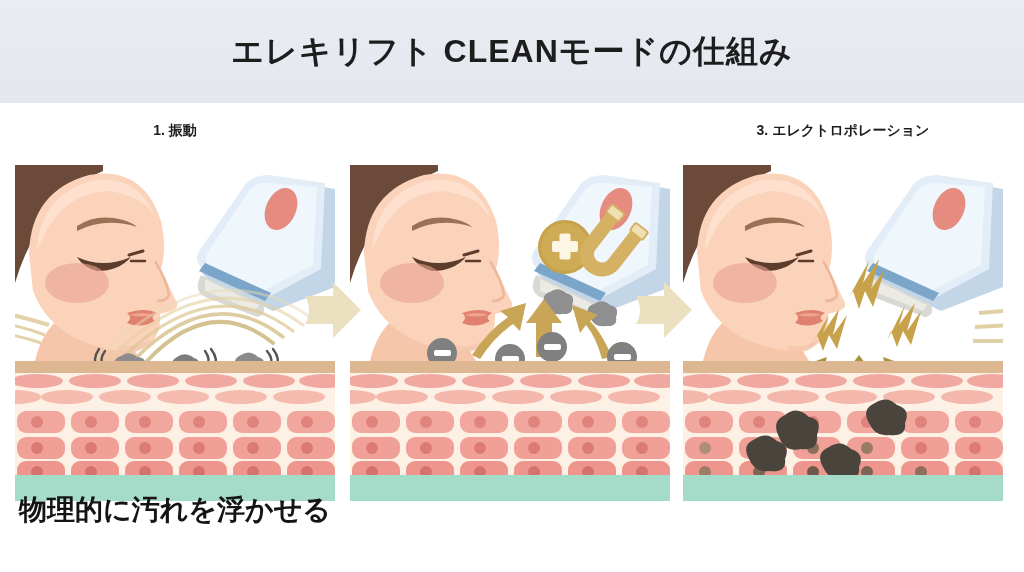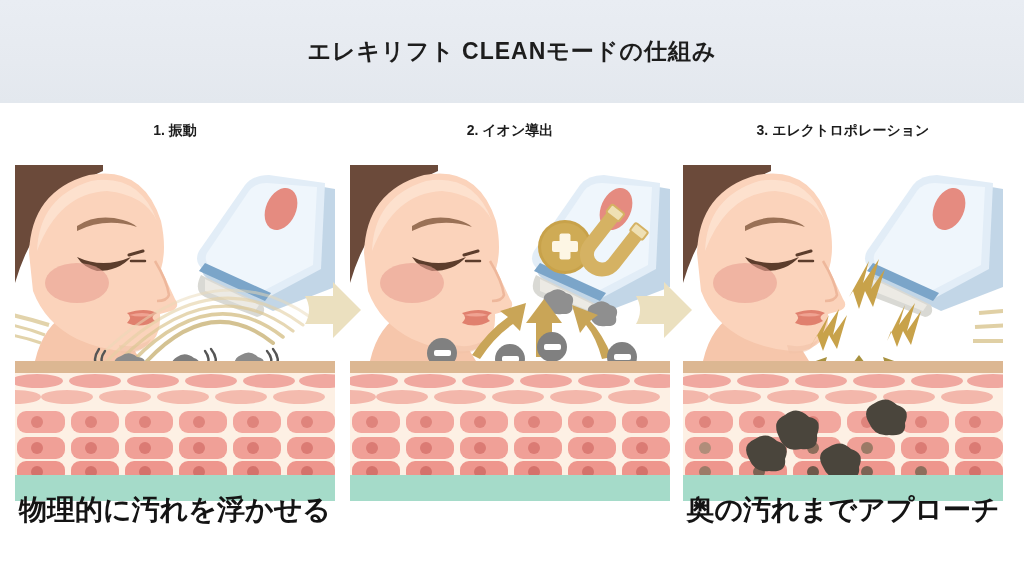--- a/index.html
+++ b/index.html
@@ -13,21 +13,21 @@
   #page { position: relative; width: 1024px; height: 572px; background: #fff; }
 
   
   .header-band {
     position: absolute; left: 0; top: 0; width: 1024px; height: 103px;
     background: linear-gradient(180deg, #e9edf3 0%, #e6eaf0 60%, #e3e8ee 100%);
   }
   .page-title {
     position: absolute; left: 0; top: 28px; width: 1024px;
     text-align: center;
-    font-size: 23px; font-weight: bold; color: #1d1d1d;
+    font-size: 32px; font-weight: bold; color: #1d1d1d;
     letter-spacing: 1px;
     line-height: 46px;
     white-space: nowrap;
   }
 
   
   .steps { position: absolute; left: 0; top: 103px; width: 1024px; height: 469px; }
   .step {
     position: absolute; top: 0; width: 330px; height: 469px;
   }
@@ -231,21 +231,20 @@
           <rect x="0" y="310" width="320" height="8" fill="#a5dbc9"></rect>
         </svg>
         <svg width="320" height="22" viewBox="0 0 320 22" style="margin-top:-2px">
           <rect x="0" y="0" width="320" height="20" fill="#a5dbc9"></rect>
         </svg>
       </div>
       <div class="step-caption">物理的に汚れを浮かせる</div>
     </div>
 
     <div class="step step-2">
-      <div class="step-heading">2. イオン導出</div>
       <div class="illus">
         <svg width="320" height="318" viewBox="0 0 320 318" xmlns="http://www.w3.org/2000/svg">
           <defs>
               <clipPath id="skinClip2">
                 <rect x="0" y="196" width="320" height="122"></rect>
               </clipPath>
             </defs>
 
           <g>
             <path d="M0 0 L0 118 Q 14 70 44 38 Q 60 18 88 6 L88 0 Z" fill="#6b4a3a"></path>
@@ -524,21 +523,20 @@
               <path d="M140 302 Q 132 288 146 282 Q 158 274 168 284 Q 182 288 176 302 Q 178 316 160 314 Q 146 316 140 302 Z"></path>
               <path d="M186 258 Q 178 244 192 238 Q 204 230 214 240 Q 228 244 222 258 Q 224 272 206 270 Q 192 272 186 258 Z"></path>
             </g>
           </g>
           <rect x="0" y="310" width="320" height="8" fill="#a5dbc9"></rect>
         </svg>
         <svg width="320" height="22" viewBox="0 0 320 22" style="margin-top:-2px">
           <rect x="0" y="0" width="320" height="20" fill="#a5dbc9"></rect>
         </svg>
       </div>
-      <div class="step-caption">奥の汚れまでアプローチ</div>
     </div>
 
   </div>
 
   <div class="connector connector-1">
     <svg width="60" height="64" viewBox="0 0 60 64">
       <path d="M2 18 L30 18 L30 4 L58 32 L30 60 L30 46 L2 46 Q 10 32 2 18 Z" fill="#ebe0bf"></path>
     </svg>
   </div>
   <div class="connector connector-2">

